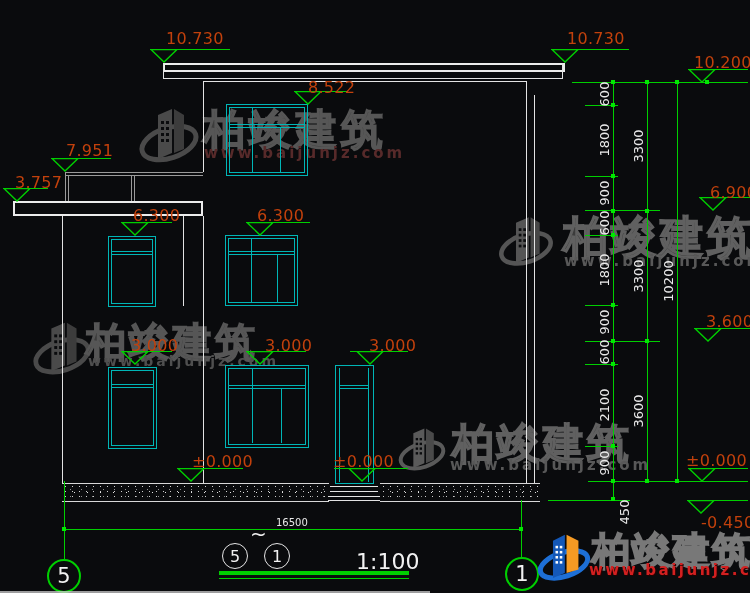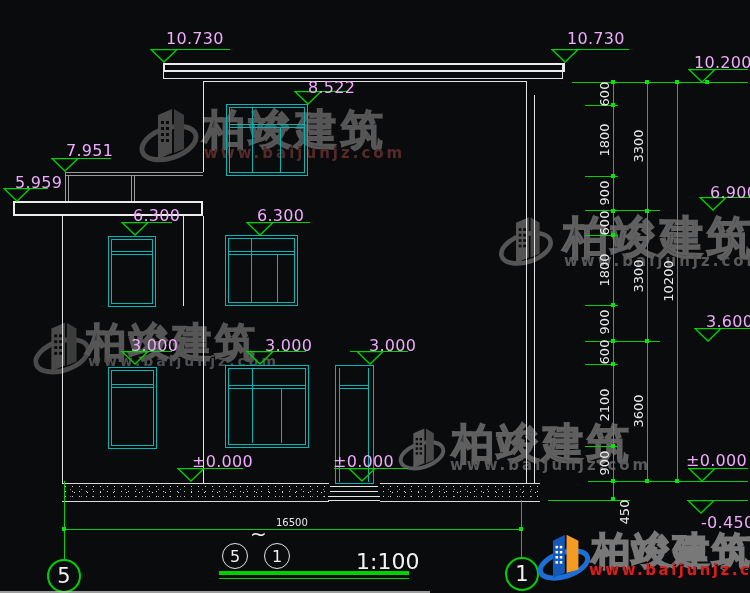--- a/index.html
+++ b/index.html
@@ -8,21 +8,21 @@
   
   .hl{position:absolute;height:1px;background:#00cf00;}
   .vl{position:absolute;width:1px;background:#00cf00;}
   .whl{position:absolute;height:1px;background:#e3e3e3;}
   .wvl{position:absolute;width:1px;background:#e3e3e3;}
   .ghl{position:absolute;height:1px;background:#9a9a9a;}
   .gvl{position:absolute;width:1px;background:#9a9a9a;}
   .chl{position:absolute;height:1px;background:#00b6b6;}
   .cvl{position:absolute;width:1px;background:#00b6b6;}
   .tick{position:absolute;width:4px;height:4px;background:#00e800;transform:translate(-2px,-2px);}
-  .lvltext{position:absolute;color:#f0abfc;font-size:16px;letter-spacing:.3px;white-space:nowrap;}
+  .lvltext{position:absolute;color:#c2410c;font-size:16px;letter-spacing:.3px;white-space:nowrap;}
   .dimv{position:absolute;color:#e9e9e9;font-size:13px;white-space:nowrap;
         transform:translate(-50%,-50%) rotate(-90deg);}
   .winframe{position:absolute;border:1px solid #00b6b6;background:transparent;}
   .wininner{position:absolute;left:2px;top:2px;right:2px;bottom:2px;border:1px solid #00b6b6;}
   .slab{position:absolute;border:2px solid #ececec;background:#0a0b0d;}
   .roofband{position:absolute;border:2px solid #ececec;background:transparent;}
   .hatch{position:absolute;border-top:1px solid #d8d8d8;border-bottom:1px solid #d8d8d8;
     background-image:
       radial-gradient(circle,#cfcfcf .9px,transparent 1px),
       radial-gradient(circle,#8f8f8f .8px,transparent 1px),
@@ -204,21 +204,21 @@
   <div class="hl" style="left:51px;top:158px;width:60px;"></div>
   <svg class="lvl-svg" style="left:51px;top:158px;" width="28" height="14" viewBox="0 0 28 14">
       <path d="M1 .5 L27 .5 L14 13 Z" fill="none" stroke="#00cf00" stroke-width="1.4"></path>
     </svg>
   <div class="lvltext" style="left:66px;top:141px;">7.951</div>
 
   <div class="hl" style="left:3px;top:188px;width:45px;"></div>
   <svg class="lvl-svg" style="left:3px;top:188px;" width="28" height="14" viewBox="0 0 28 14">
       <path d="M1 .5 L27 .5 L14 13 Z" fill="none" stroke="#00cf00" stroke-width="1.4"></path>
     </svg>
-  <div class="lvltext" style="left:15px;top:173px;">5.959</div>
+  <div class="lvltext" style="left:15px;top:173px;">3.757</div>
 
   <div class="hl" style="left:121px;top:222px;width:51px;"></div>
   <svg class="lvl-svg" style="left:121px;top:222px;" width="28" height="14" viewBox="0 0 28 14">
       <path d="M1 .5 L27 .5 L14 13 Z" fill="none" stroke="#00cf00" stroke-width="1.4"></path>
     </svg>
   <div class="lvltext" style="left:133px;top:206px;">6.300</div>
 
   <div class="hl" style="left:246px;top:222px;width:64px;"></div>
   <svg class="lvl-svg" style="left:246px;top:222px;" width="28" height="14" viewBox="0 0 28 14">
       <path d="M1 .5 L27 .5 L14 13 Z" fill="none" stroke="#00cf00" stroke-width="1.4"></path>

